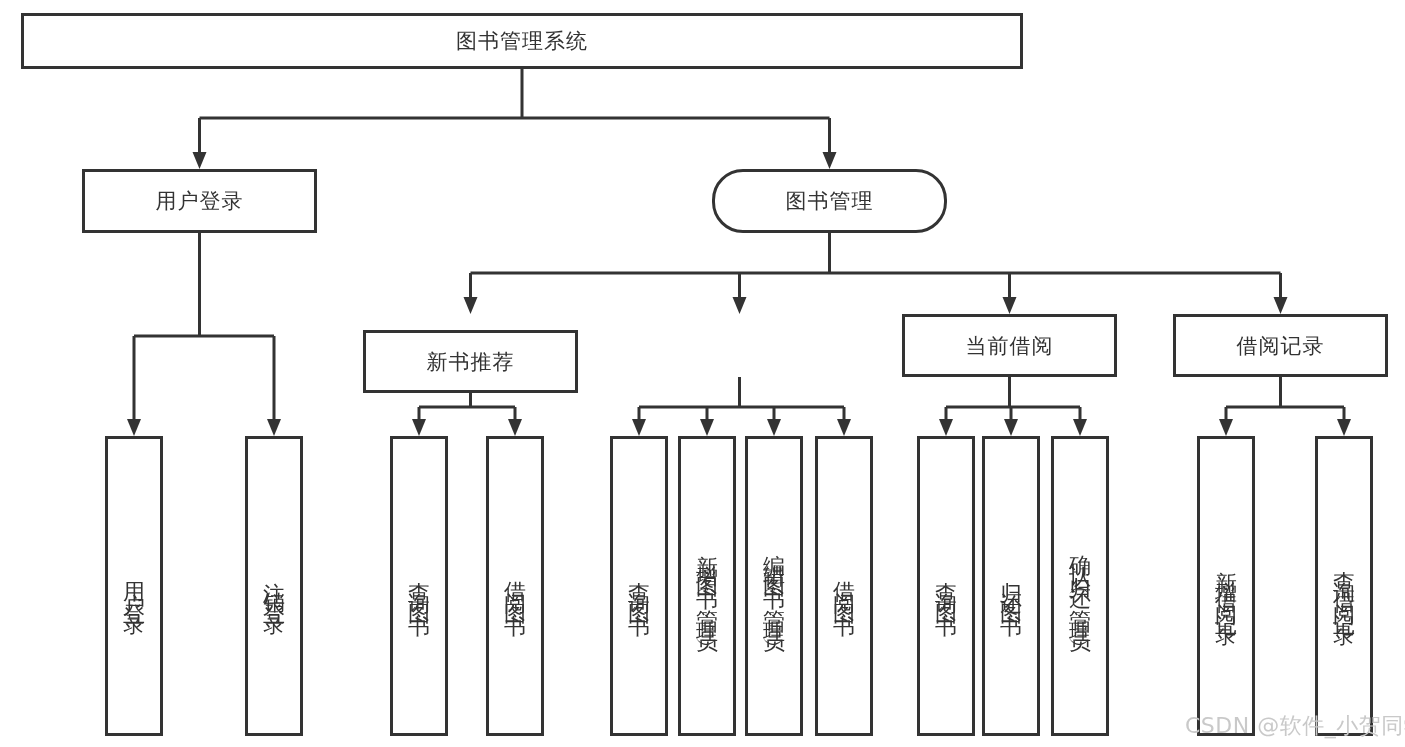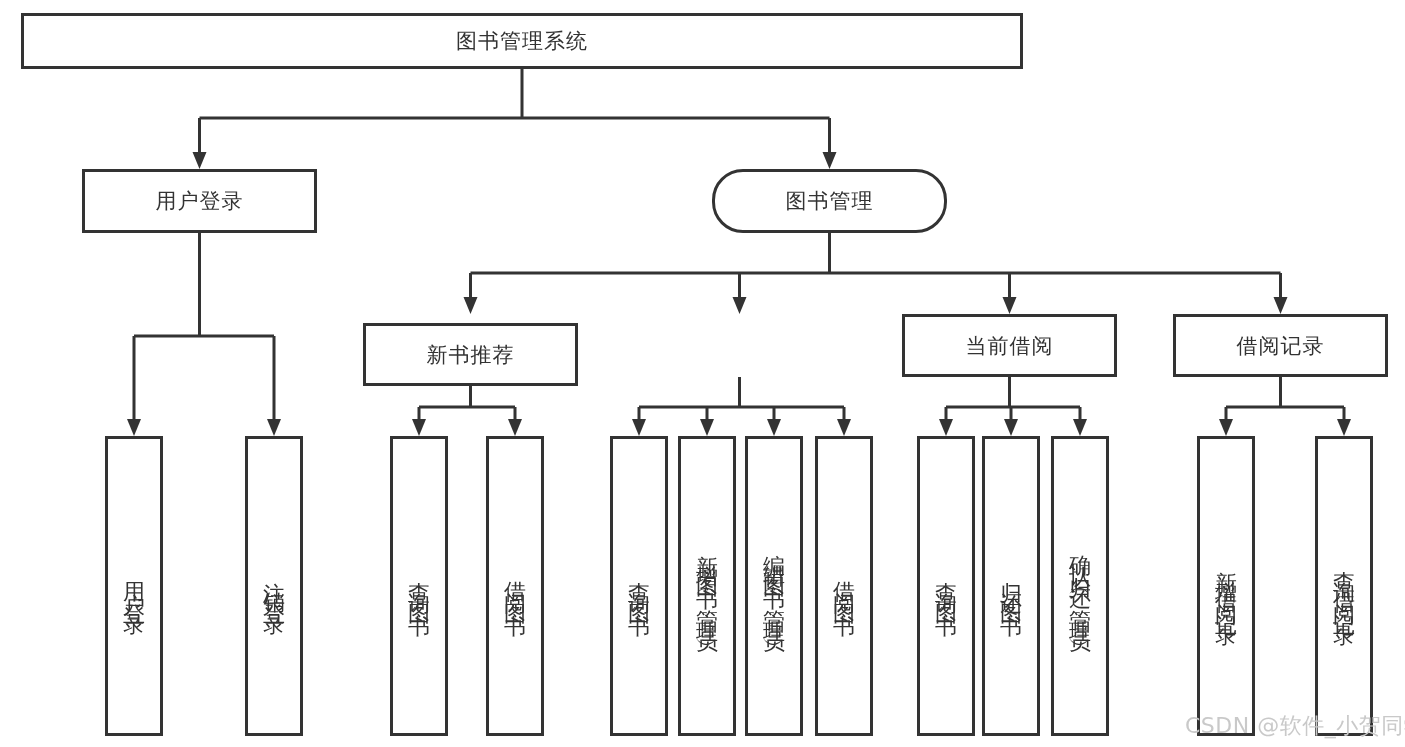--- a/index.html
+++ b/index.html
@@ -110,21 +110,21 @@
     <span>图书管理系统</span>
   </div>
 
   <div class="box hbox" style="left:82px; top:169px; width:235px; height:64px;">
     <span>用户登录</span>
   </div>
   <div class="box hbox" style="left:712px; top:169px; width:235px; height:64px;border-radius:31px;">
     <span>图书管理</span>
   </div>
 
-  <div class="box hbox" style="left:363px; top:323px; width:215px; height:63px;justify-content:center;">
+  <div class="box hbox" style="left:363px; top:330px; width:215px; height:63px;justify-content:center;">
     <span>新书推荐</span>
   </div>
   <div class="box hbox" style="left:902px; top:314px; width:215px; height:63px;">
     <span>当前借阅</span>
   </div>
   <div class="box hbox" style="left:1173px; top:314px; width:215px; height:63px;text-align:right;">
     <span>借阅记录</span>
   </div>
 
   <div class="box vbox" style="left:105px; top:436px;">

